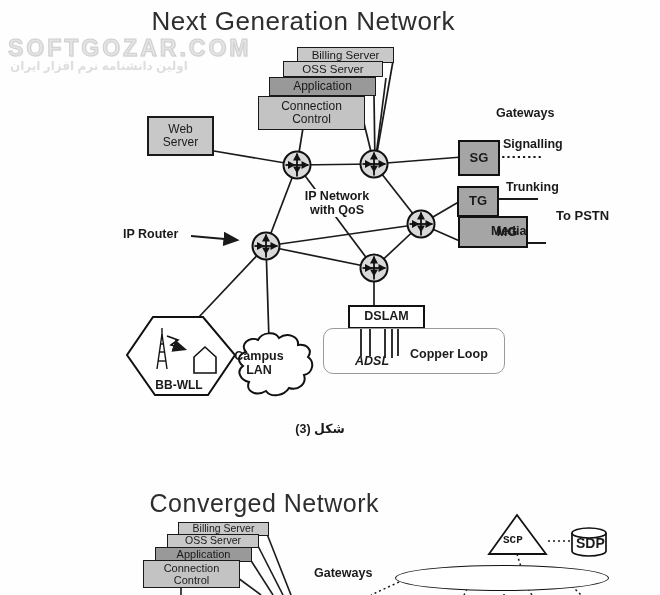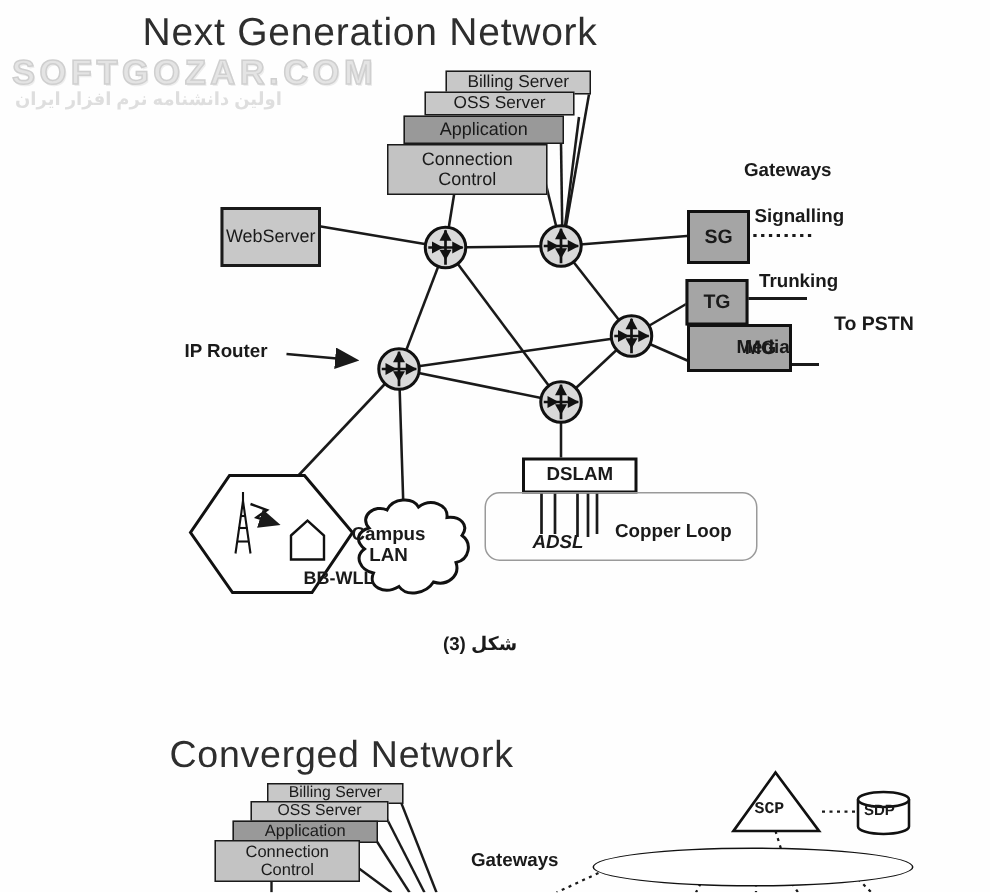--- a/index.html
+++ b/index.html
@@ -2,21 +2,21 @@
 <html><head>
 <meta charset="utf-8">
 <style>
   html,body{margin:0;padding:0;background:#fff;}
   #page{position:relative;width:660px;height:595px;background:#fefefe;overflow:hidden;
         font-family:"Liberation Sans","DejaVu Sans",sans-serif;color:#1a1a1a;}
   #lines{position:absolute;left:0;top:0;z-index:1;}
   .lbl{position:absolute;z-index:3;white-space:nowrap;}
   .box{position:absolute;z-index:2;display:flex;align-items:center;justify-content:center;
        text-align:center;border:1.5px solid #1a1a1a;background:#c8c8c8;font-size:11.5px;line-height:1.1;}
-  .title{position:absolute;z-index:3;color:#2e2e2e;font-size:26px;letter-spacing:.5px;text-align:left;}
+  .title{position:absolute;z-index:3;color:#2e2e2e;font-size:26px;letter-spacing:.5px;text-align:right;}
   .bold{font-weight:bold;}
   .wm1{position:absolute;z-index:3;font-size:23px;font-weight:bold;letter-spacing:3px;color:#e4e4e4;
        -webkit-text-stroke:1px #cfcfcf;text-shadow:1px 1px 0 #eee;}
   .wm2{position:absolute;z-index:3;font-size:12px;font-weight:bold;color:#dedede;direction:rtl;}
   .gw{border:2px solid #111;background:#a5a5a5;font-weight:600;font-size:13px;}
   .dslam{border:2.5px solid #111;background:#fff;font-weight:bold;font-size:12.5px;}
   .cloop{position:absolute;z-index:2;border:1.5px solid #9a9a9a;border-radius:10px;background:transparent;}
   .ellipse{position:absolute;z-index:2;border:1.6px solid #111;border-radius:50%;background:#fff;}
   .cap{direction:rtl;font-weight:bold;font-size:12.5px;}
 </style>
@@ -140,25 +140,29 @@
   <div class="title" style="left:95px;top:6px;width:360px;">Next Generation Network</div>
 
   <div class="box" style="left:297px;top:47px;width:95px;height:14px;z-index:2;">Billing Server</div>
   <div class="box" style="left:283px;top:61px;width:98px;height:14px;z-index:3;">OSS Server</div>
   <div class="box" style="left:269px;top:77px;width:105px;height:17px;z-index:4;background:#999;font-size:12px;">Application</div>
   <div class="box" style="left:258px;top:96px;width:105px;height:32px;z-index:5;background:#c3c3c3;font-size:12px;flex-direction:column;">
     <span>Connection</span>
     <span>Control</span>
   </div>
 
-  <div class="box" style="left:147px;top:138px;width:63px;height:36px;border-width:2px;font-size:12px;flex-direction:row;">
+  <div class="box" style="left:147px;top:116px;width:63px;height:36px;border-width:2px;font-size:12px;flex-direction:column;">
     <span>Web</span>
     <span>Server</span>
   </div>
 
+  <div class="lbl bold" style="left:295px;top:189px;width:84px;text-align:center;font-size:12.5px;background:#fefefe;">
+    <div>IP Network</div>
+    <div>with QoS</div>
+  </div>
 
   <div class="lbl bold" style="left:123px;top:227px;font-size:12.5px;">IP Router</div>
 
   <div class="lbl bold" style="left:496px;top:106px;font-size:12.5px;">Gateways</div>
 
   <div class="box gw" style="left:458px;top:140px;width:38px;height:32px;">SG</div>
   <div class="lbl bold" style="left:503px;top:137px;font-size:12.5px;">Signalling</div>
 
   <div class="box gw" style="left:457px;top:186px;width:38px;height:27px;">TG</div>
   <div class="lbl bold" style="left:506px;top:180px;font-size:12.5px;">Trunking</div>
@@ -167,21 +171,21 @@
 
   <div class="box gw" style="left:458px;top:216px;width:38px;height:28px;padding-left:28px;">MG</div>
   <div class="lbl bold" style="left:491px;top:224px;font-size:12.5px;">Media</div>
 
   <div class="box dslam" style="left:348px;top:305px;width:73px;height:20px;">DSLAM</div>
 
   <div class="cloop" style="left:323px;top:328px;width:180px;height:44px;"></div>
   <div class="lbl bold" style="left:410px;top:347px;font-size:12.5px;">Copper Loop</div>
   <div class="lbl bold" style="left:355px;top:354px;font-size:12.5px;font-style:italic;">ADSL</div>
 
-  <div class="lbl bold" style="left:150px;top:378px;width:58px;text-align:center;font-size:12px;margin-left:47px;">BB-WLL</div>
+  <div class="lbl bold" style="left:150px;top:378px;width:58px;text-align:center;font-size:12px;">BB-WLL</div>
 
   <div class="lbl bold" style="left:230px;top:349px;width:58px;text-align:center;font-size:12.5px;line-height:1.15;">
     <div>Campus</div>
     <div>LAN</div>
   </div>
 
   <div class="lbl cap" style="left:280px;top:421px;width:80px;text-align:center;">شكل (3)</div>
 
   <div class="title" style="left:113px;top:489px;width:266px;font-size:25px;">Converged Network</div>
 
@@ -189,17 +193,17 @@
   <div class="box" style="left:167px;top:534px;width:90px;height:12px;font-size:10.5px;z-index:3;">OSS Server</div>
   <div class="box" style="left:155px;top:547px;width:95px;height:13px;font-size:11px;background:#999;z-index:4;">Application</div>
   <div class="box" style="left:143px;top:560px;width:95px;height:26px;font-size:11px;background:#c3c3c3;z-index:5;flex-direction:column;">
     <span>Connection</span>
     <span>Control</span>
   </div>
 
   <div class="lbl bold" style="left:314px;top:566px;font-size:12.5px;">Gateways</div>
 
   <div class="lbl bold" style="left:503px;top:534px;font-size:11px;font-family:Liberation Mono, monospace;">SCP</div>
-  <div class="lbl bold" style="left:576px;top:535px;font-size:10px;">SDP</div>
+  <div class="lbl bold" style="left:576px;top:535px;font-size:14px;">SDP</div>
 
   <div class="ellipse" style="left:395px;top:565px;width:212px;height:24px;"></div>
 
 </div>
 
 </body></html>

